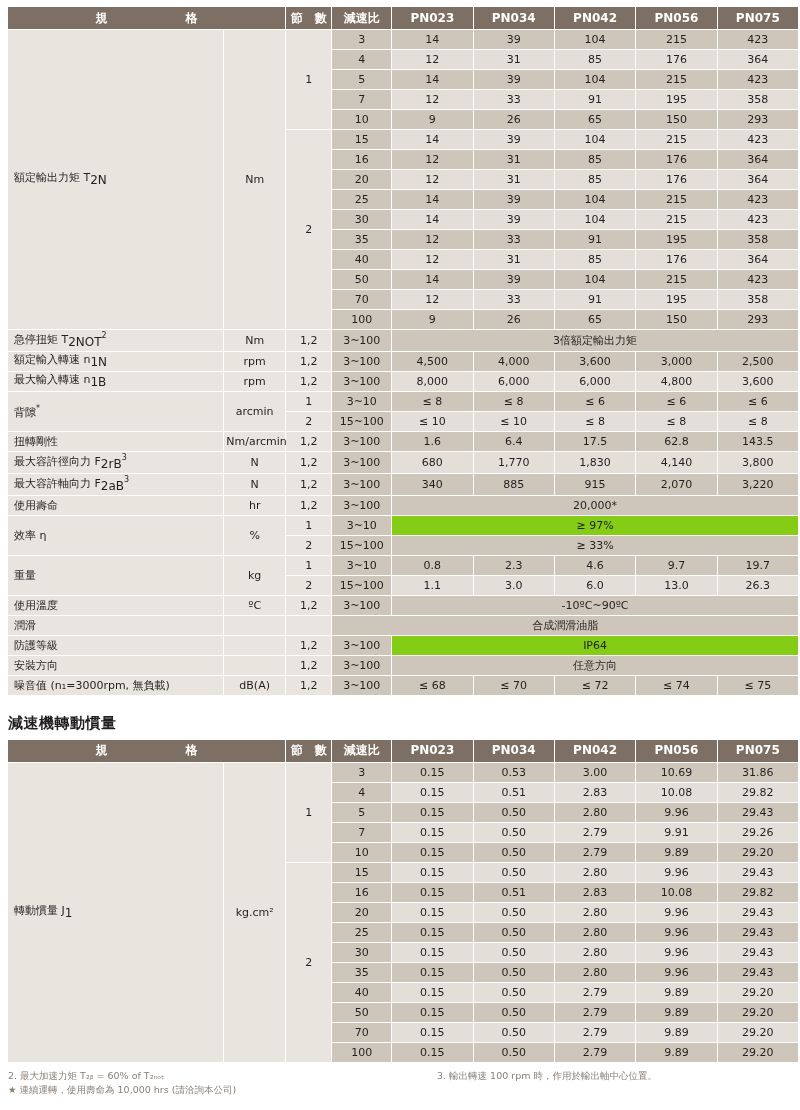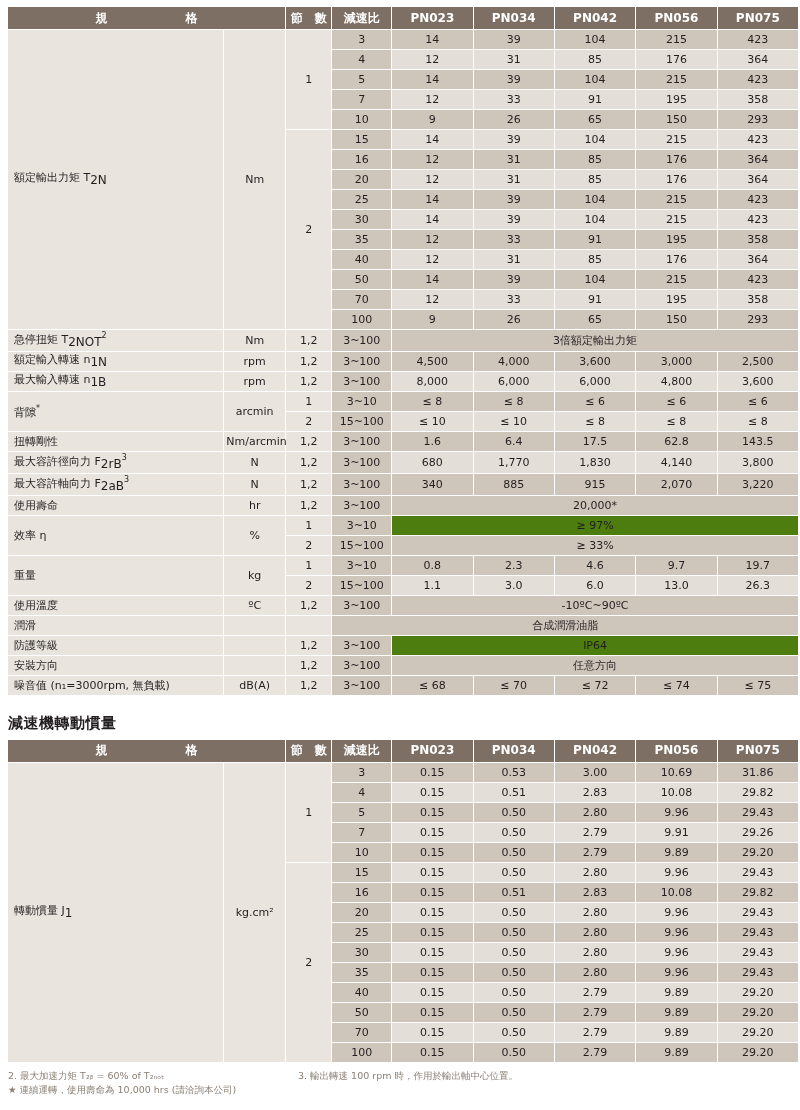--- a/index.html
+++ b/index.html
@@ -33,30 +33,30 @@
   th.hdr.spec{letter-spacing:18px;text-indent:18px;}
   .lbl{
     background:#e9e4dd;text-align:left;padding-left:6px;color:#231f20;
   }
   .unit{background:#e9e4dd;}
   .stage{background:#e9e4dd;}
   .ratio{background:#cfc6bb;font-weight:normal;}
   .val-d{background:#cfc6bb;}
   .val-l{background:#e3ded7;}
   .span-note{background:#cfc6bb;margin-top:48px;}
-  .span-note.light{background:#4d7c0f;}
+  .span-note.light{background:#84cc16;}
   .sub{font-size:12px;vertical-align:sub;}
   .sup{font-size:8px;vertical-align:super;}
   .footer{
     margin:6px 0 0 4px;font-size:9.5px;color:#8a7f74;line-height:1.5;
   }
   .footer .row{display:flex;}
   .footer .f1{width:255px;}
   .footer .f2{width:290px;}
-  .footer .f3{flex:1;}
+  .footer .f3{flex:1;text-align:center;}
   .footer .star{color:#8a7f74;}
 </style>
 </head>
 <body>
 
 <div class="page">
 
 
   <table>
     <colgroup>

